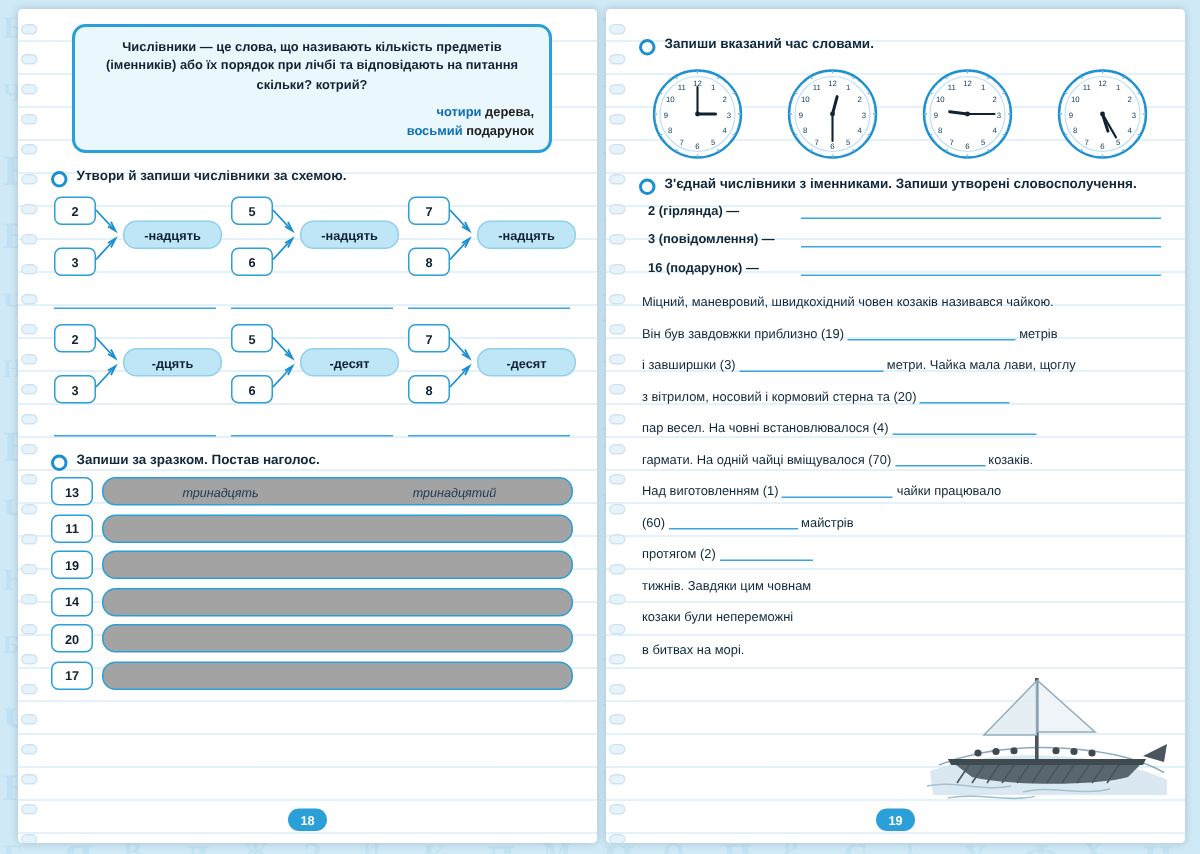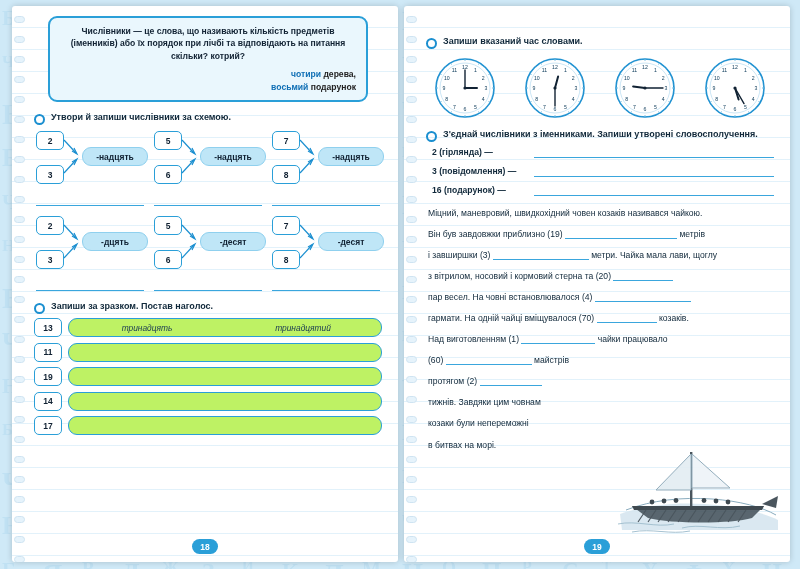--- a/index.html
+++ b/index.html
@@ -62,21 +62,21 @@
   .lines3 .ln{width:108px;border-bottom:1.4px solid #3aa6dd;height:12px;}
 
   
   .sample{margin:4px 0 0;}
   .srow{display:flex;align-items:center;gap:6px;margin-bottom:5.5px;}
   .sbox{
     width:26px;height:17px;border:1.6px solid #2a9fd8;border-radius:5px;background:#fff;
     font-size:8.5px;display:flex;align-items:center;justify-content:center;font-weight:bold;color:#123;flex:none;
   }
   .spill{
-    flex:1;height:17px;border:1.4px solid #2a9fd8;border-radius:9px;background:#bef264;
+    flex:1;height:17px;border:1.4px solid #2a9fd8;border-radius:9px;background:#a3a3a3;
     display:flex;align-items:center;justify-content:space-around;font-size:8.4px;color:#1a3a52;font-style:italic;
   }
   .spill span{flex:1;text-align:center;}
 
   .pagenum{
     position:absolute;bottom:8px;left:50%;transform:translateX(-50%);
     width:26px;height:15px;border-radius:8px;background:#2a9fd8;color:#fff;
     font-size:8.5px;display:flex;align-items:center;justify-content:center;font-weight:bold;
   }
 
@@ -524,20 +524,27 @@
             </div>
           </div>
           <div class="srow">
             <div class="sbox">14</div>
             <div class="spill">
               <span></span>
               <span></span>
             </div>
           </div>
           <div class="srow">
+            <div class="sbox">20</div>
+            <div class="spill">
+              <span></span>
+              <span></span>
+            </div>
+          </div>
+          <div class="srow">
             <div class="sbox">17</div>
             <div class="spill">
               <span></span>
               <span></span>
             </div>
           </div>
         </div>
     </div>
 
     <div class="pagenum">18</div>
@@ -571,21 +578,21 @@
         <i style="top: 450px;"></i>
         <i style="top: 470px;"></i>
         <i style="top: 490px;"></i>
         <i style="top: 510px;"></i>
         <i style="top: 530px;"></i>
         <i style="top: 550px;"></i>
       </div>
 
     <div class="content">
 
-      <div class="task" style="margin-top:20px">
+      <div class="task" style="margin-top:8px">
         <div class="bullet"></div>
         <div class="txt">Запиши вказаний час словами.</div>
       </div>
 
       <div class="clocks" id="clock-grid">
           <div class="clockwrap"><svg viewBox="0 0 62 62" width="62" height="62">
               <circle cx="31" cy="31" r="29" fill="#fff" stroke="#1b8fd0" stroke-width="1.6"></circle>
               <circle cx="31" cy="31" r="25" fill="none" stroke="#bfe0f2" stroke-width="0.8"></circle>
               <text x="41.5" y="15.213466520526788" font-size="5.2" text-anchor="middle" fill="#14415f" font-family="Liberation Sans, sans-serif">1</text>
               <text x="49.18653347947321" y="22.9" font-size="5.2" text-anchor="middle" fill="#14415f" font-family="Liberation Sans, sans-serif">2</text>

